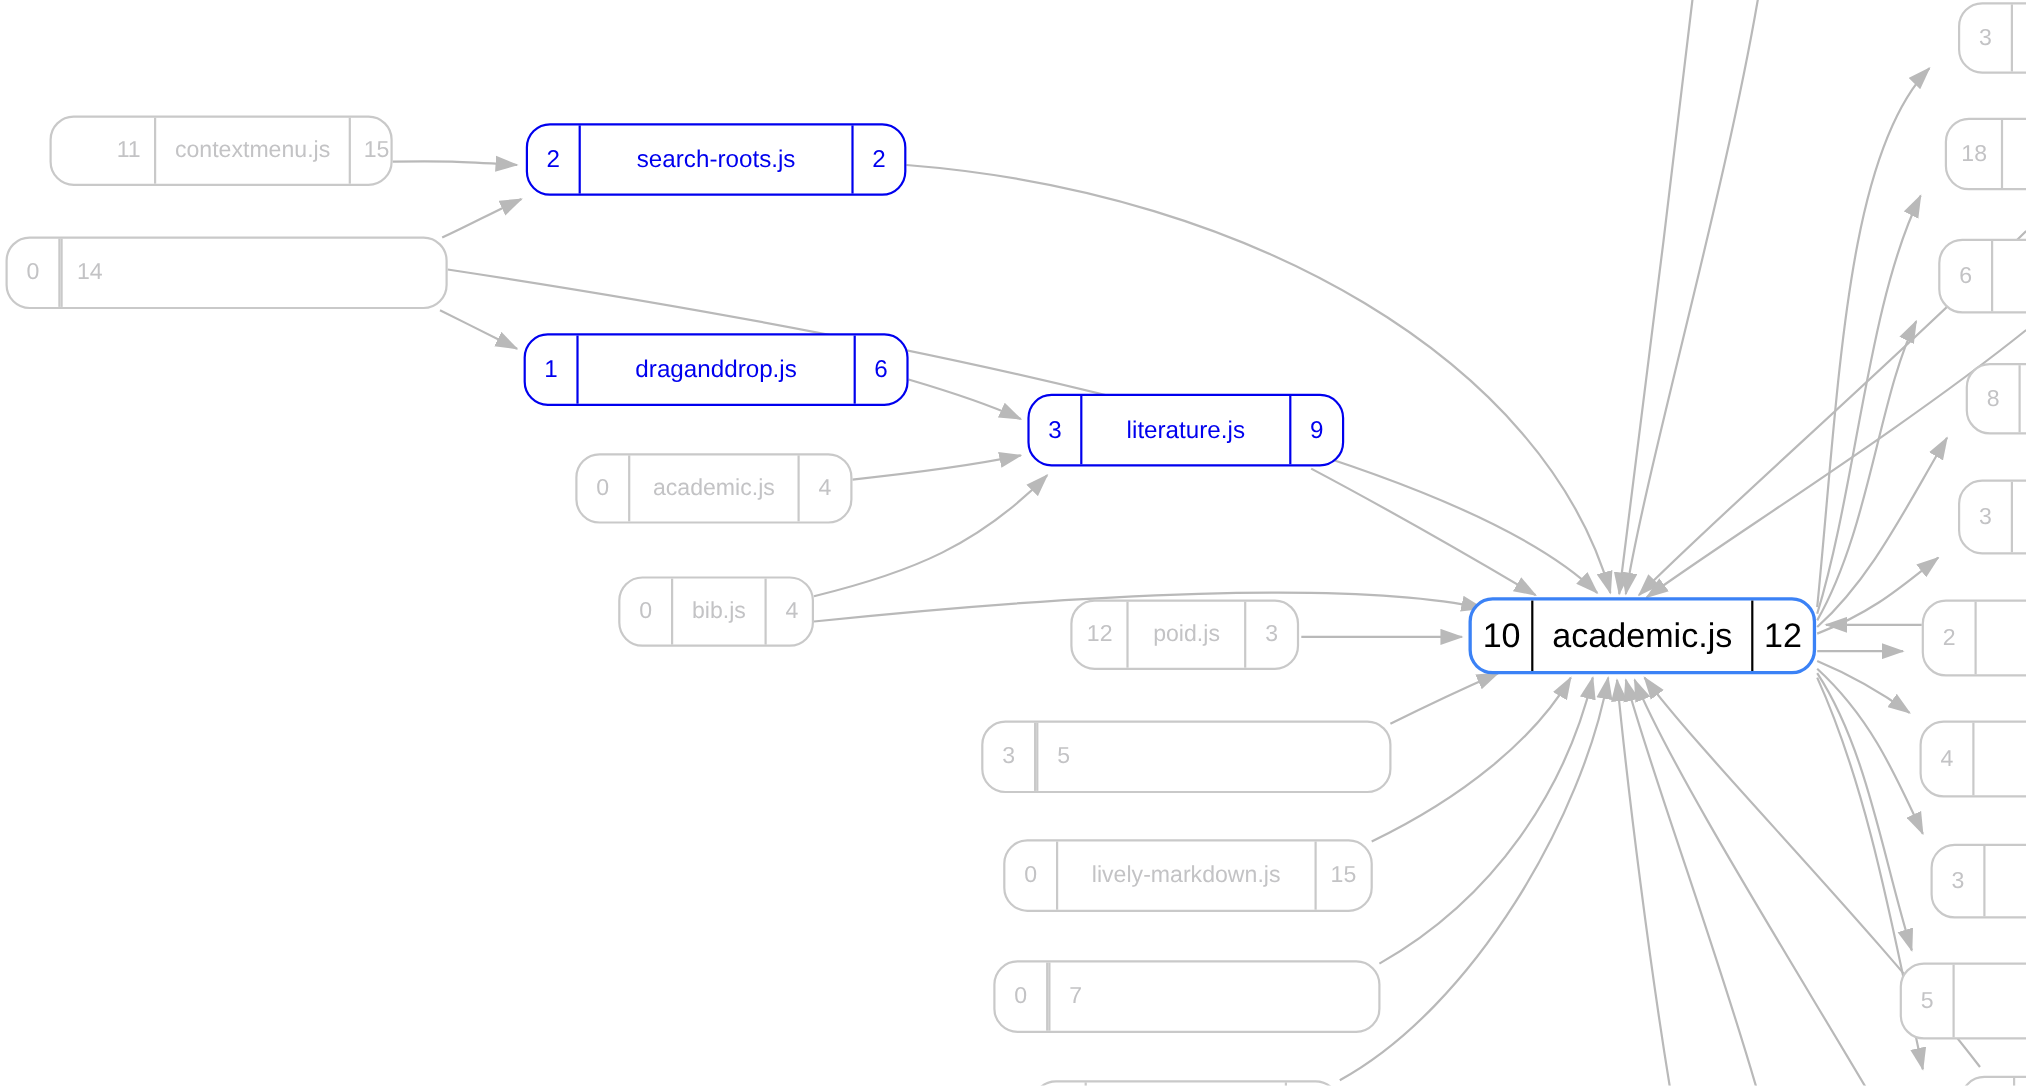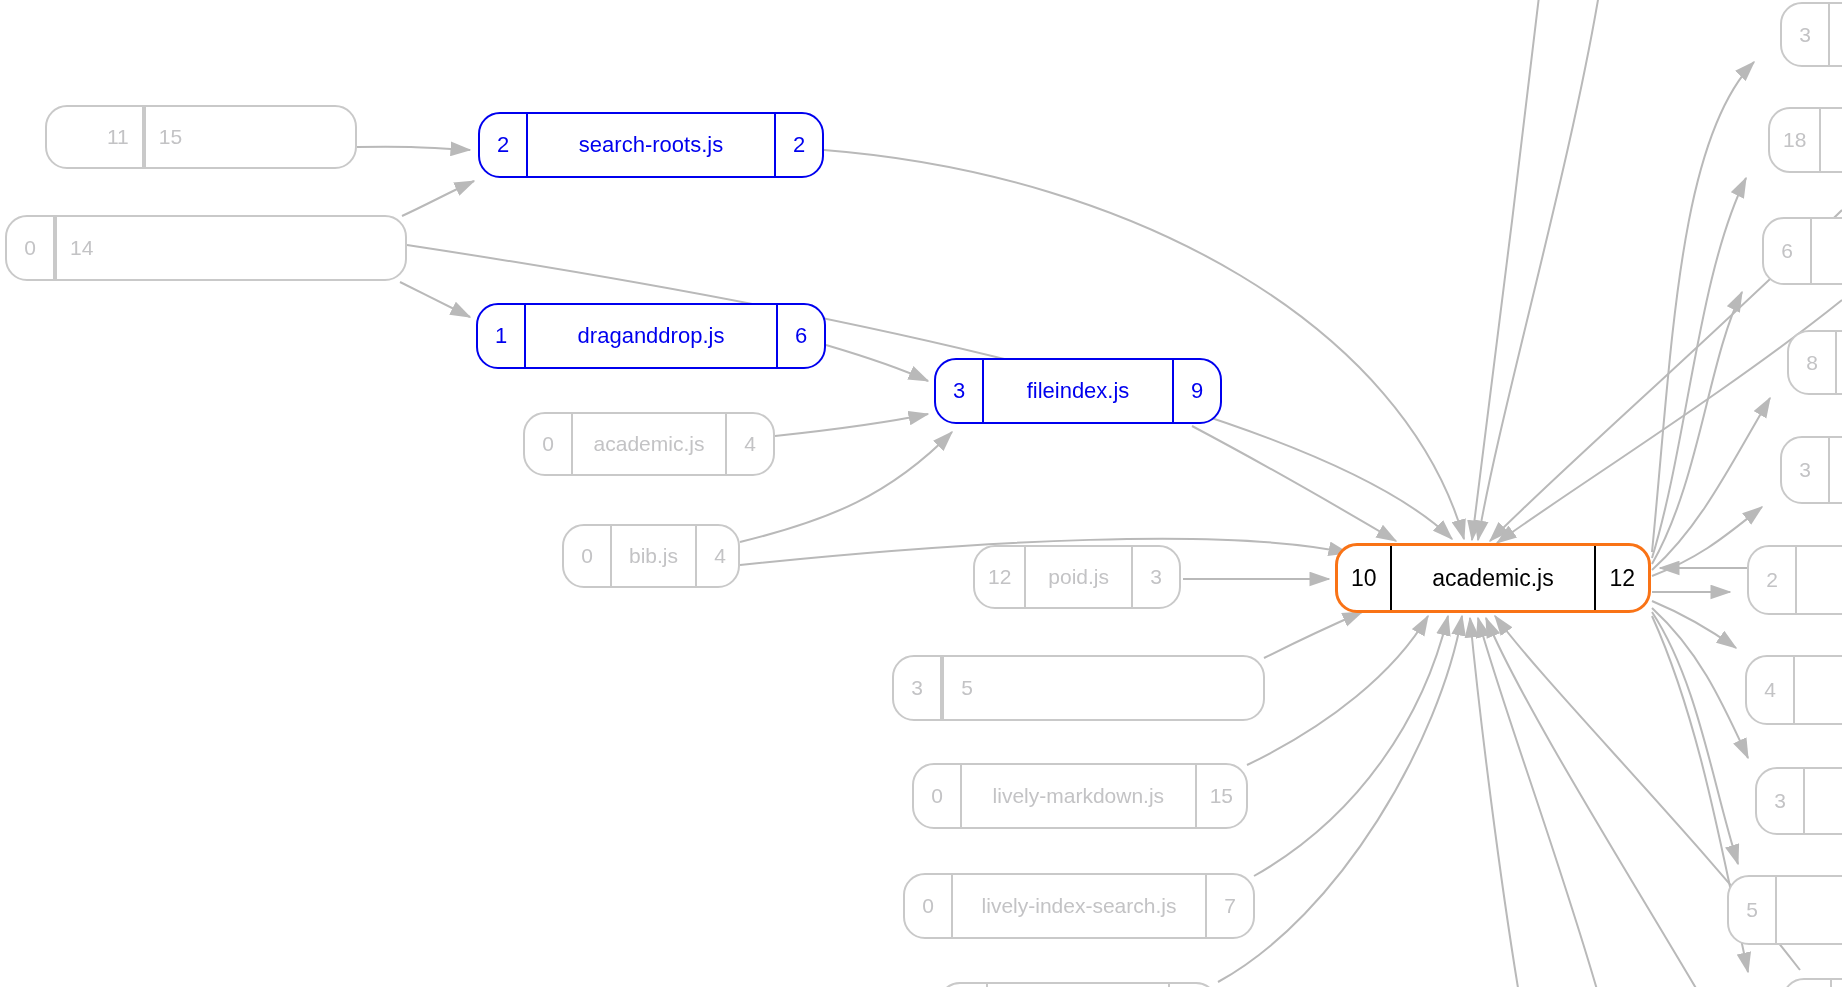--- a/index.html
+++ b/index.html
@@ -28,21 +28,21 @@
   }
   .node .sec.in{min-width:20px;}
   .node .sec.name{flex:1;padding:0 17px;}
   .node .sec.out{min-width:20px;text-align:right;}
   .node.gray{border:2px solid #c9c9c9;color:#c3c3c5;}
   .node.gray .sec.in{border-right:2px solid #c9c9c9;}
   .node.gray .sec.out{border-left:2px solid #c9c9c9;}
   .node.blue{border:2px solid #0000ee;color:#0000ee;font-size:22px;}
   .node.blue .sec.in{border-right:2px solid #0000ee;}
   .node.blue .sec.out{border-left:2px solid #0000ee;}
-  .node.black{border:3px solid #f97316;color:#000000;font-size:23px;}
+  .node.black{border:3px solid #3b82f6;color:#000000;font-size:31px;}
   .node.black .sec.in{border-right:2.5px solid #000000;}
   .node.black .sec.out{border-left:2.5px solid #000000;}
   .node.partial-b .sec.in{border-right:2px solid #c9c9c9;}
 </style>
 </head>
 <body>
 
 <div id="canvas">
   <svg id="edges" xmlns="http://www.w3.org/2000/svg">
     <defs>
@@ -83,39 +83,40 @@
         <path d="M1747,568 C1720,568 1688,568 1660,568" fill="none" stroke="#b9b9b9" stroke-width="2" marker-end="url(#arrow)"></path>
         <path d="M1652,601 C1688,616 1712,631 1736,648" fill="none" stroke="#b9b9b9" stroke-width="2" marker-end="url(#arrow)"></path>
         <path d="M1652,608 C1700,652 1722,702 1748,758" fill="none" stroke="#b9b9b9" stroke-width="2" marker-end="url(#arrow)"></path>
         <path d="M1652,612 C1698,682 1712,782 1738,864" fill="none" stroke="#b9b9b9" stroke-width="2" marker-end="url(#arrow)"></path>
         <path d="M1652,616 C1700,722 1722,852 1748,972" fill="none" stroke="#b9b9b9" stroke-width="2" marker-end="url(#arrow)"></path>
       </g>
   </svg>
   <div id="nodes">
       <div class="node gray" style="left: 45px; top: 105px; width: 312px; height: 64px; padding-left: 47px;">
         <div class="sec in">11</div>
+        <div class="sec name">contextmenu.js</div>
         <div class="sec out">15</div>
       </div>
       <div class="node blue" style="left: 478px; top: 112px; width: 346px; height: 66px;">
         <div class="sec in">2</div>
         <div class="sec name">search-roots.js</div>
         <div class="sec out">2</div>
       </div>
       <div class="node gray" style="left: 5px; top: 215px; width: 402px; height: 66px;">
         <div class="sec in">0</div>
         <div class="sec out">14</div>
       </div>
       <div class="node blue" style="left: 476px; top: 303px; width: 350px; height: 66px;">
         <div class="sec in">1</div>
         <div class="sec name">draganddrop.js</div>
         <div class="sec out">6</div>
       </div>
       <div class="node blue" style="left: 934px; top: 358px; width: 288px; height: 66px;">
         <div class="sec in">3</div>
-        <div class="sec name">fileindex.js</div>
+        <div class="sec name">literature.js</div>
         <div class="sec out">9</div>
       </div>
       <div class="node gray" style="left: 523px; top: 412px; width: 252px; height: 64px;">
         <div class="sec in">0</div>
         <div class="sec name">academic.js</div>
         <div class="sec out">4</div>
       </div>
       <div class="node gray" style="left: 562px; top: 524px; width: 178px; height: 64px;">
         <div class="sec in">0</div>
         <div class="sec name">bib.js</div>
@@ -135,21 +136,20 @@
         <div class="sec in">3</div>
         <div class="sec out">5</div>
       </div>
       <div class="node gray" style="left: 912px; top: 763px; width: 336px; height: 66px;">
         <div class="sec in">0</div>
         <div class="sec name">lively-markdown.js</div>
         <div class="sec out">15</div>
       </div>
       <div class="node gray" style="left: 903px; top: 873px; width: 352px; height: 66px;">
         <div class="sec in">0</div>
-        <div class="sec name">lively-index-search.js</div>
         <div class="sec out">7</div>
       </div>
       <div class="node gray partial-b" style="left: 938px; top: 982px; width: 280px; height: 64px;">
         <div class="sec in"></div>
         <div class="sec name"></div>
         <div class="sec out"></div>
       </div>
       <div class="node gray" style="left: 1780px; top: 2px; width: 220px; height: 65px;">
         <div class="sec in">3</div>
         <div class="sec name"></div>

